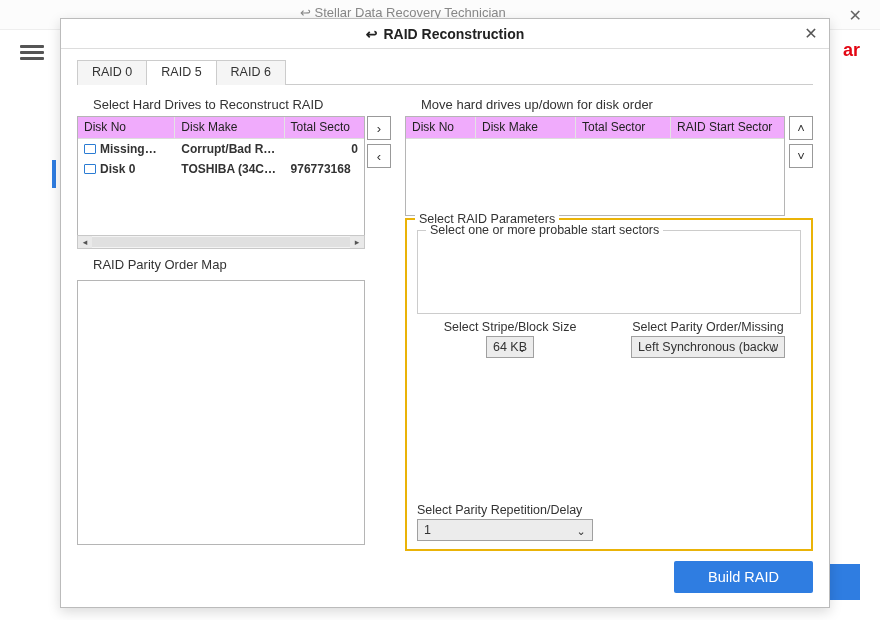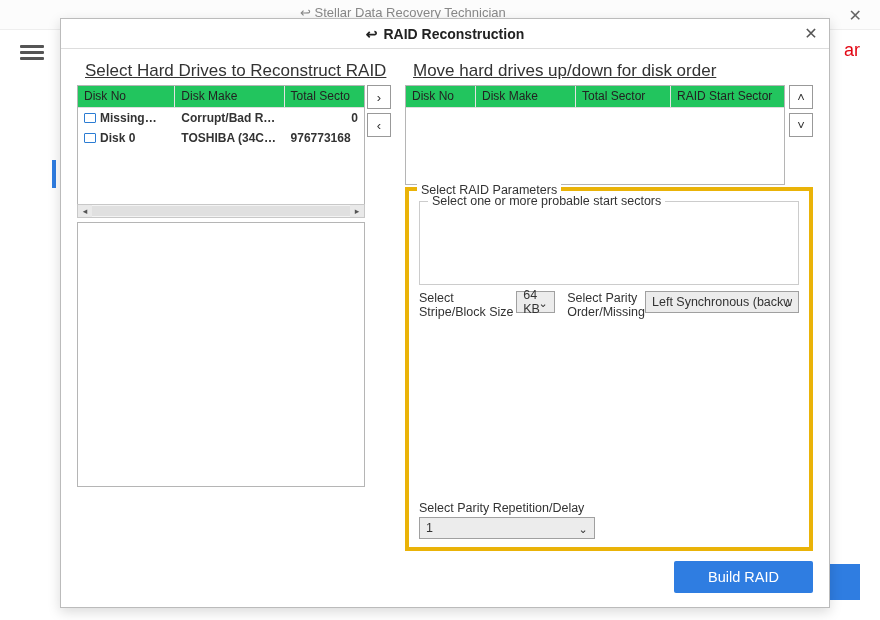--- a/index.html
+++ b/index.html
@@ -26,21 +26,21 @@
     position:absolute; right:18px; top:6px; font-size:16px; color:#666;
     cursor:pointer;
   }
   .bg-hamburger {
     position:absolute; left:20px; top:42px; width:24px; height:18px; cursor:pointer;
   }
   .bg-hamburger span {
     display:block; height:3px; background:#555; margin:3px 0; border-radius:1px;
   }
   .bg-brand {
-    position:absolute; right:20px; top:40px; color:#e30613; font-weight:normal; font-size:18px;
+    position:absolute; right:20px; top:40px; color:#e30613; font-weight:bold; font-size:18px;
   }
   .bg-sidebar-blue {
     position:absolute; left:52px; top:160px; width:4px; height:28px; background:#2f7de1;
   }
   .bg-footer-blue {
     position:absolute; right:20px; bottom:20px; width:100px; height:36px; background:#2f7de1;
   }
 
   
   .dialog {
@@ -70,29 +70,29 @@
     position:relative; top:1px; cursor:pointer;
   }
   .tab.active { background:#fff; font-weight:400; z-index:2; padding-bottom:1px;}
 
   .body {
     display:flex; flex:1; padding:8px 16px 0 16px; gap:4px;
   }
   .left-col { width:324px; display:flex; flex-direction:column; }
   .right-col { flex:1; display:flex; flex-direction:column; }
 
-  .section-label { font-size:17px; margin:4px 0 4px 8px;text-decoration:underline; }
+  .section-label { font-size:13px; margin:4px 0 4px 16px; }
 
   .grid-wrap { display:flex; gap:2px; }
   .grid {
     border:1px solid #b5b5b5; background:#fff; width:288px; height:120px;
     display:flex; flex-direction:column; overflow:hidden;
   }
   .grid-header {
-    display:flex; border-bottom:1px solid #ddd; background:#22c55e; height:22px;
+    display:flex; border-bottom:1px solid #ddd; background:#f0abfc; height:22px;
   }
   .gh-cell {
     border-right:1px solid #e3e3e3; padding:3px 6px; font-size:12px; color:#222;
     overflow:hidden; white-space:nowrap;
   }
   .grid-body { flex:1; overflow:auto; }
   .grid-row { display:flex; height:20px; align-items:center;font-weight:bold; }
   .g-cell {
     padding:2px 6px; font-size:12px; overflow:hidden; white-space:nowrap; text-overflow:ellipsis;
   }
@@ -125,35 +125,35 @@
   }
   .right-grid-wrap { display:flex; gap:4px; }
   .right-grid-container { flex:1; }
 
   .checkbox-row { display:flex; align-items:center; gap:6px; margin:6px 0 2px 0; font-size:12.5px;}
   .chk {
     width:13px; height:13px; border:1px solid #777; background:#fff; cursor:pointer;
   }
 
   .fieldset {
-    border:4px solid #eab308; padding:10px 10px 8px 10px; margin-top:2px; position:relative;
+    border:2px solid #eab308; padding:10px 10px 8px 10px; margin-top:2px; position:relative;
     display:flex; flex-direction:column; gap:6px; flex:1;
   }
   .fieldset-legend {
     position:absolute; top:-8px; left:8px; background:#fff; padding:0 4px; font-size:12.5px;
   }
   .sub-fieldset {
     border:1px solid #ccc; height:84px; position:relative; padding:6px;
   }
   .sub-legend {
     position:absolute; top:-8px; left:8px; background:#fff; padding:0 4px; font-size:12.5px;
   }
 
   .two-col { display:flex; gap:12px; }
-  .field-col { flex:1; display:flex; flex-direction:row; }
+  .field-col { flex:1; display:flex; flex-direction:column;align-items:center; }
   .field-label { font-size:12.5px; margin-bottom:2px; }
   .dropdown {
     border:1px solid #a0a0a0; background:#ececec; height:22px;
     display:flex; align-items:center; padding:0 6px; font-size:12.5px;
     position:relative; cursor:pointer;
   }
   .dropdown .caret {
     position:absolute; right:4px; top:4px; width:14px; height:14px;
     display:flex; align-items:center; justify-content:center; font-size:11px; color:#333;
   }
@@ -193,20 +193,25 @@
 <div class="dialog">
 
   <div class="dlg-titlebar">
     <div class="dlg-title">
       <span class="back-header-icon">↩</span>
       <span>RAID Reconstruction</span>
     </div>
     <div class="dlg-close">✕</div>
   </div>
 
+  <div class="tabs">
+    <div class="tab">RAID 0</div>
+    <div class="tab active">RAID 5</div>
+    <div class="tab">RAID 6</div>
+  </div>
 
   <div class="body">
 
     <div class="left-col">
       <div class="section-label">Select Hard Drives to Reconstruct RAID</div>
 
       <div class="grid-wrap">
         <div>
           <div class="grid">
             <div class="grid-header">
@@ -236,20 +241,21 @@
         <div class="move-btns">
           <div class="sq-btn">
               <span>›</span>
             </div>
           <div class="sq-btn">
               <span>‹</span>
             </div>
         </div>
       </div>
 
+      <div class="section-label" style="margin-top:8px">RAID Parity Order Map</div>
       <div class="parity-map"></div>
     </div>
 
     <div class="right-col">
       <div class="section-label">Move hard drives up/down for disk order</div>
 
       <div class="right-grid-wrap">
         <div class="right-grid-container">
           <div class="right-grid">
             <div class="grid-header">

